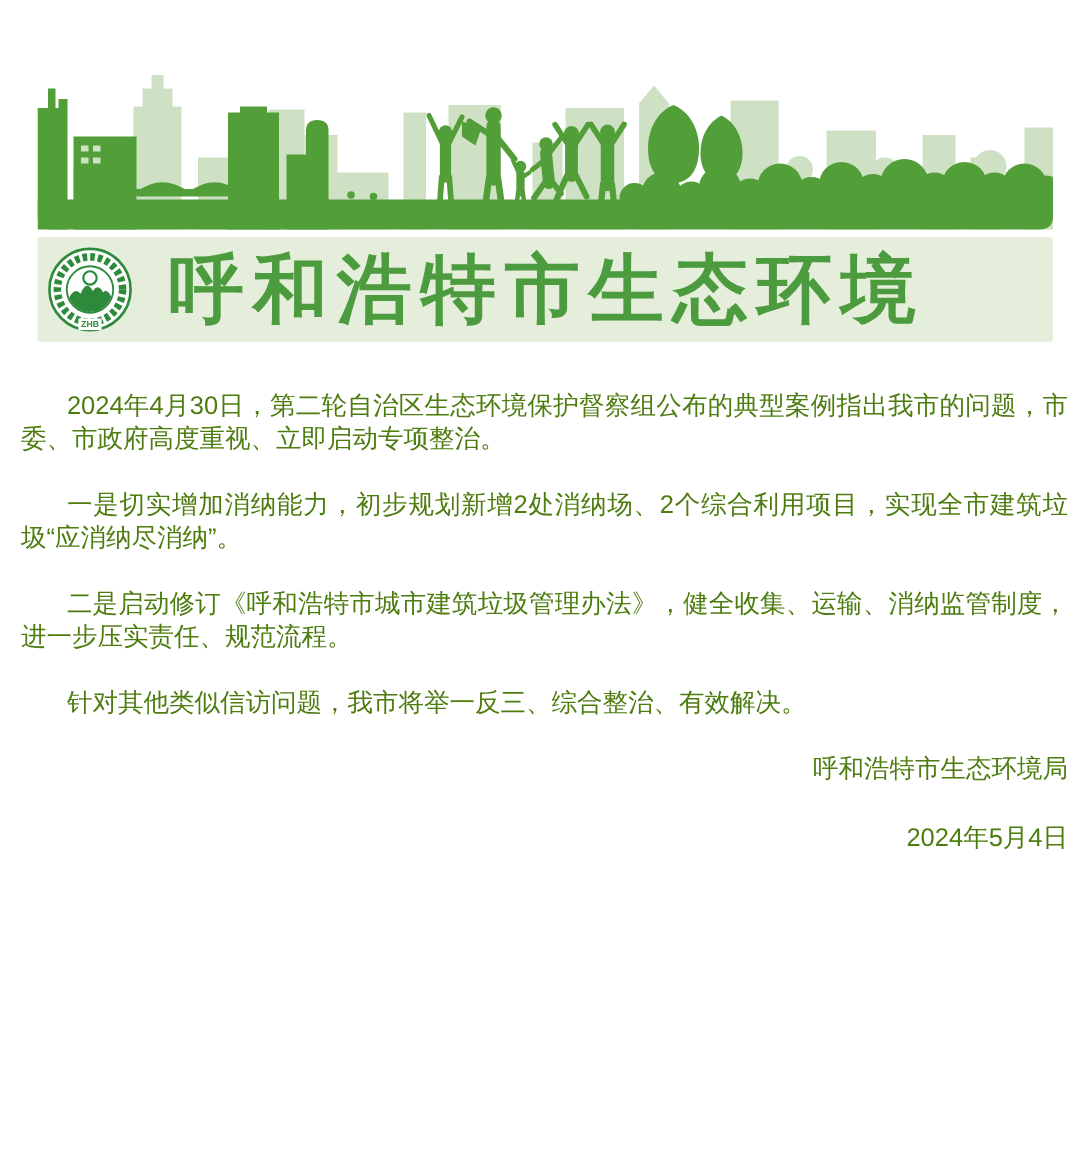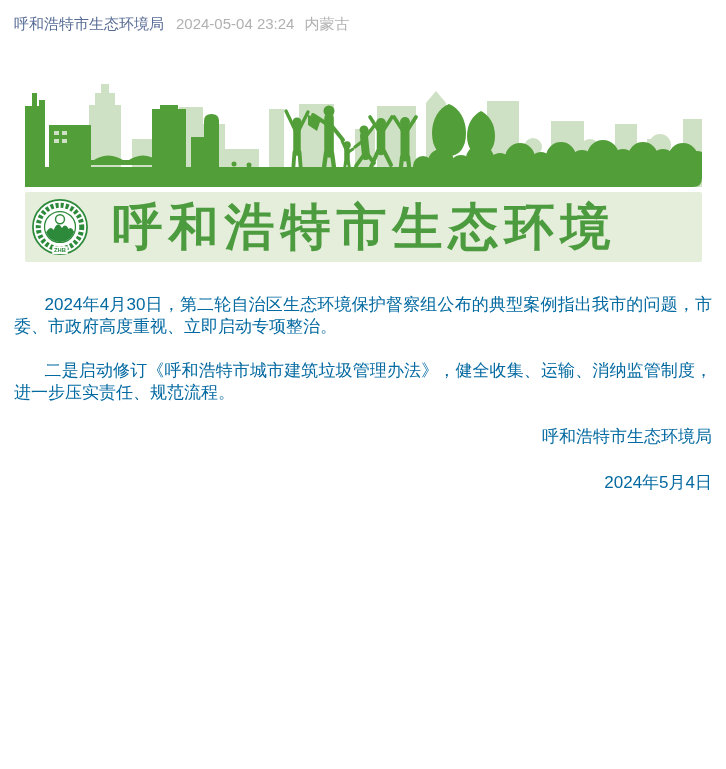--- a/index.html
+++ b/index.html
@@ -24,36 +24,33 @@
     display:flex;align-items:center;padding-left:6px;box-sizing:border-box;
   }
   .logo{width:58px;height:58px;flex:0 0 auto;}
   .band-title{
     margin-left:24px;color:#4c9b3e;font-weight:700;font-size:50px;
     letter-spacing:6px;white-space:nowrap;line-height:1;
   }
 
   .content{margin-top:32px;}
   .content p{
-    margin:0 0 22px;font-size:17px;line-height:22px;color:#0369a1;
+    margin:0 0 22px;font-size:17px;line-height:22px;color:#4d7c0f;
     text-indent:1.8em;text-align:justify;
   }
   .content p.right{text-indent:0;text-align:right;}
   .content p.sig{margin-bottom:24px;}
   .content p.date{margin-bottom:0;text-align:right;}
 </style>
 </head>
 <body>
 
 <div class="page">
 
 
-  <div class="byline">
-    <span class="account">呼和浩特市生态环境局</span><span class="time">2024-05-04 23:24</span><span class="loc">内蒙古</span>
-  </div>
 
   <div class="banner">
 
     <svg class="skyline" viewBox="0 0 677 130" xmlns="http://www.w3.org/2000/svg">
 
       <g fill="#cfe1c4">
         <rect x="24" y="85" width="28" height="43"></rect>
         <path d="M64 128 V46 h6 V34 h6 v-9 h8 v9 h6 v12 h6 v82 Z"></path>
         <rect x="107" y="80" width="22" height="48"></rect>
         <rect x="154" y="48" width="24" height="80"></rect>
@@ -174,18 +171,20 @@
         <circle cy="-8" r="4.6" fill="#ffffff" stroke="#2d8a3b" stroke-width="1.5"></circle>
         <rect x="-8" y="20" width="16" height="8" fill="#ffffff"></rect>
         <text y="26" text-anchor="middle" font-size="6" font-weight="bold" fill="#2d8a3b">ZHB</text>
       </svg>
       <div class="band-title">呼和浩特市生态环境</div>
     </div>
   </div>
 
   <div class="content">
     <p>2024年4月30日，第二轮自治区生态环境保护督察组公布的典型案例指出我市的问题，市委、市政府高度重视、立即启动专项整治。</p>
+    <p>一是切实增加消纳能力，初步规划新增2处消纳场、2个综合利用项目，实现全市建筑垃圾“应消纳尽消纳”。</p>
     <p>二是启动修订《呼和浩特市城市建筑垃圾管理办法》，健全收集、运输、消纳监管制度，进一步压实责任、规范流程。</p>
+    <p>针对其他类似信访问题，我市将举一反三、综合整治、有效解决。</p>
     <p class="right sig">呼和浩特市生态环境局</p>
     <p class="right date">2024年5月4日</p>
   </div>
 
 </div>
 
 </body></html>

